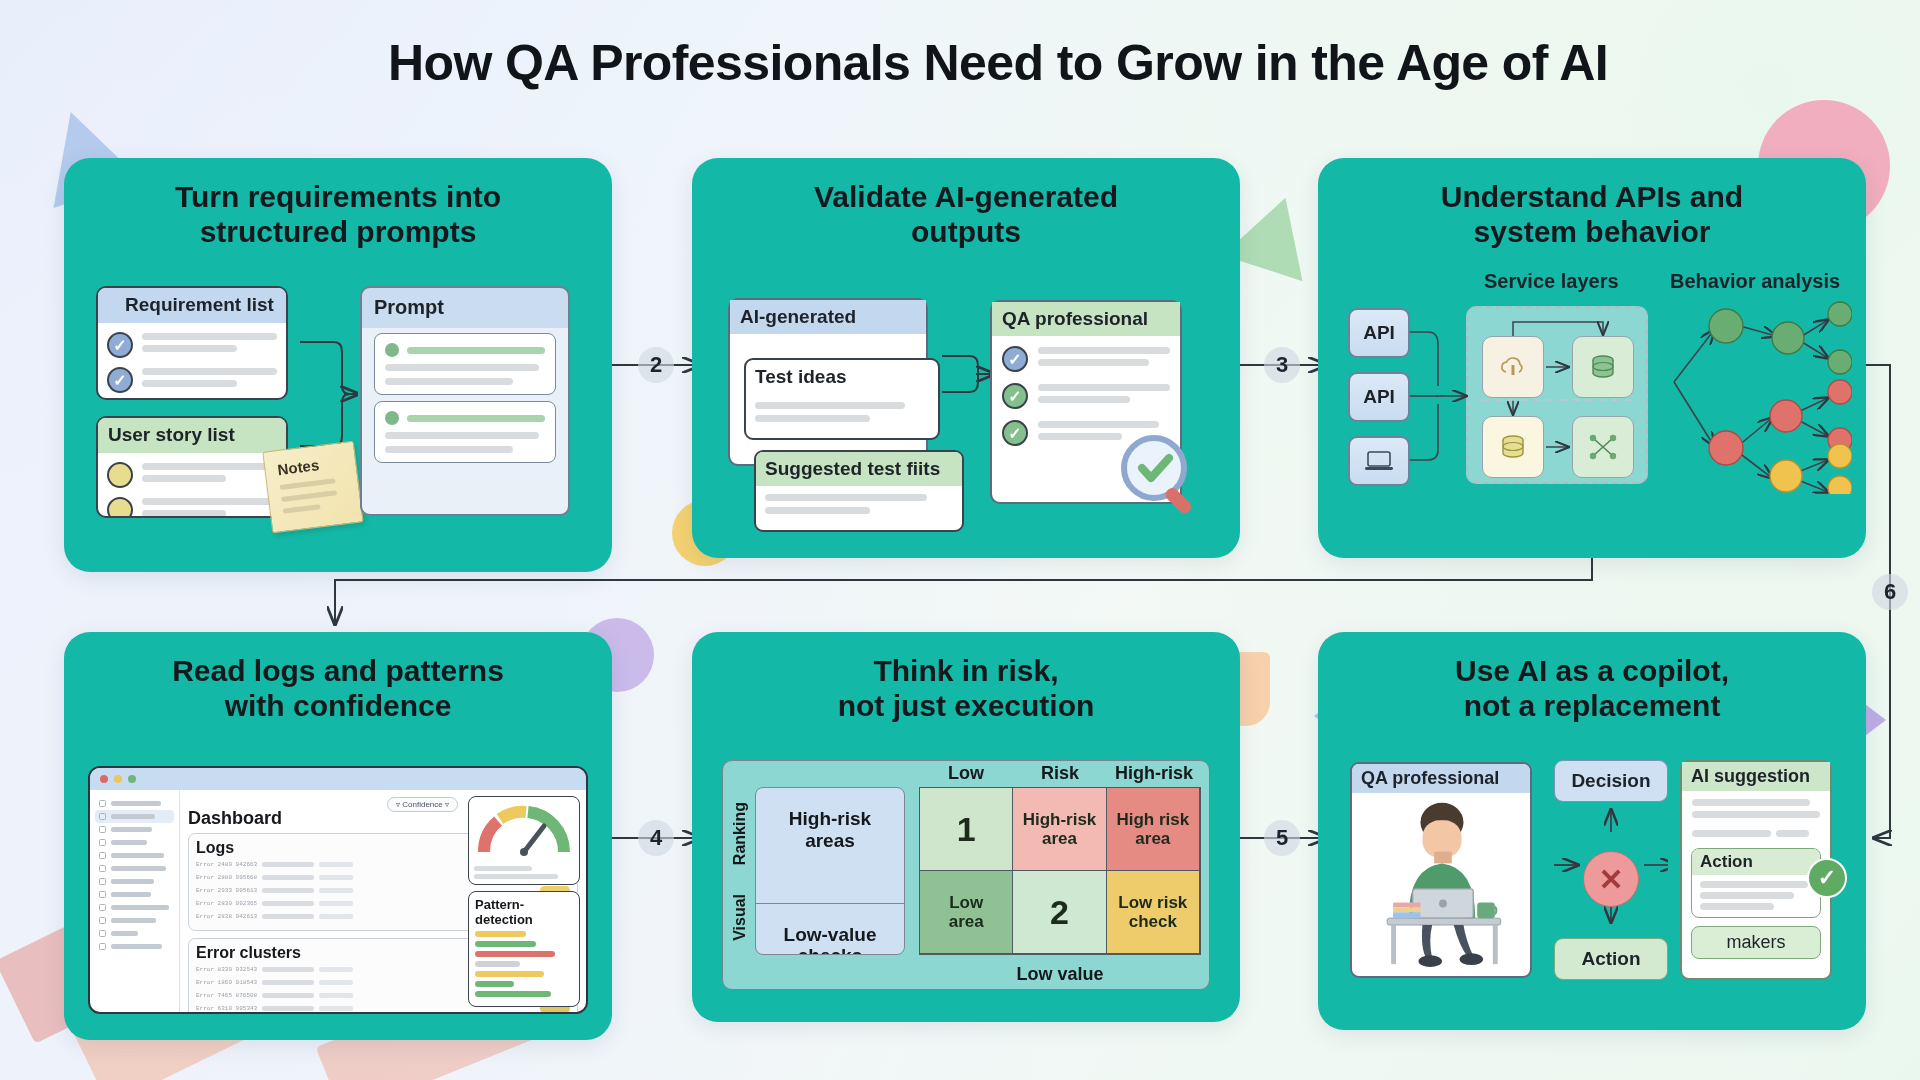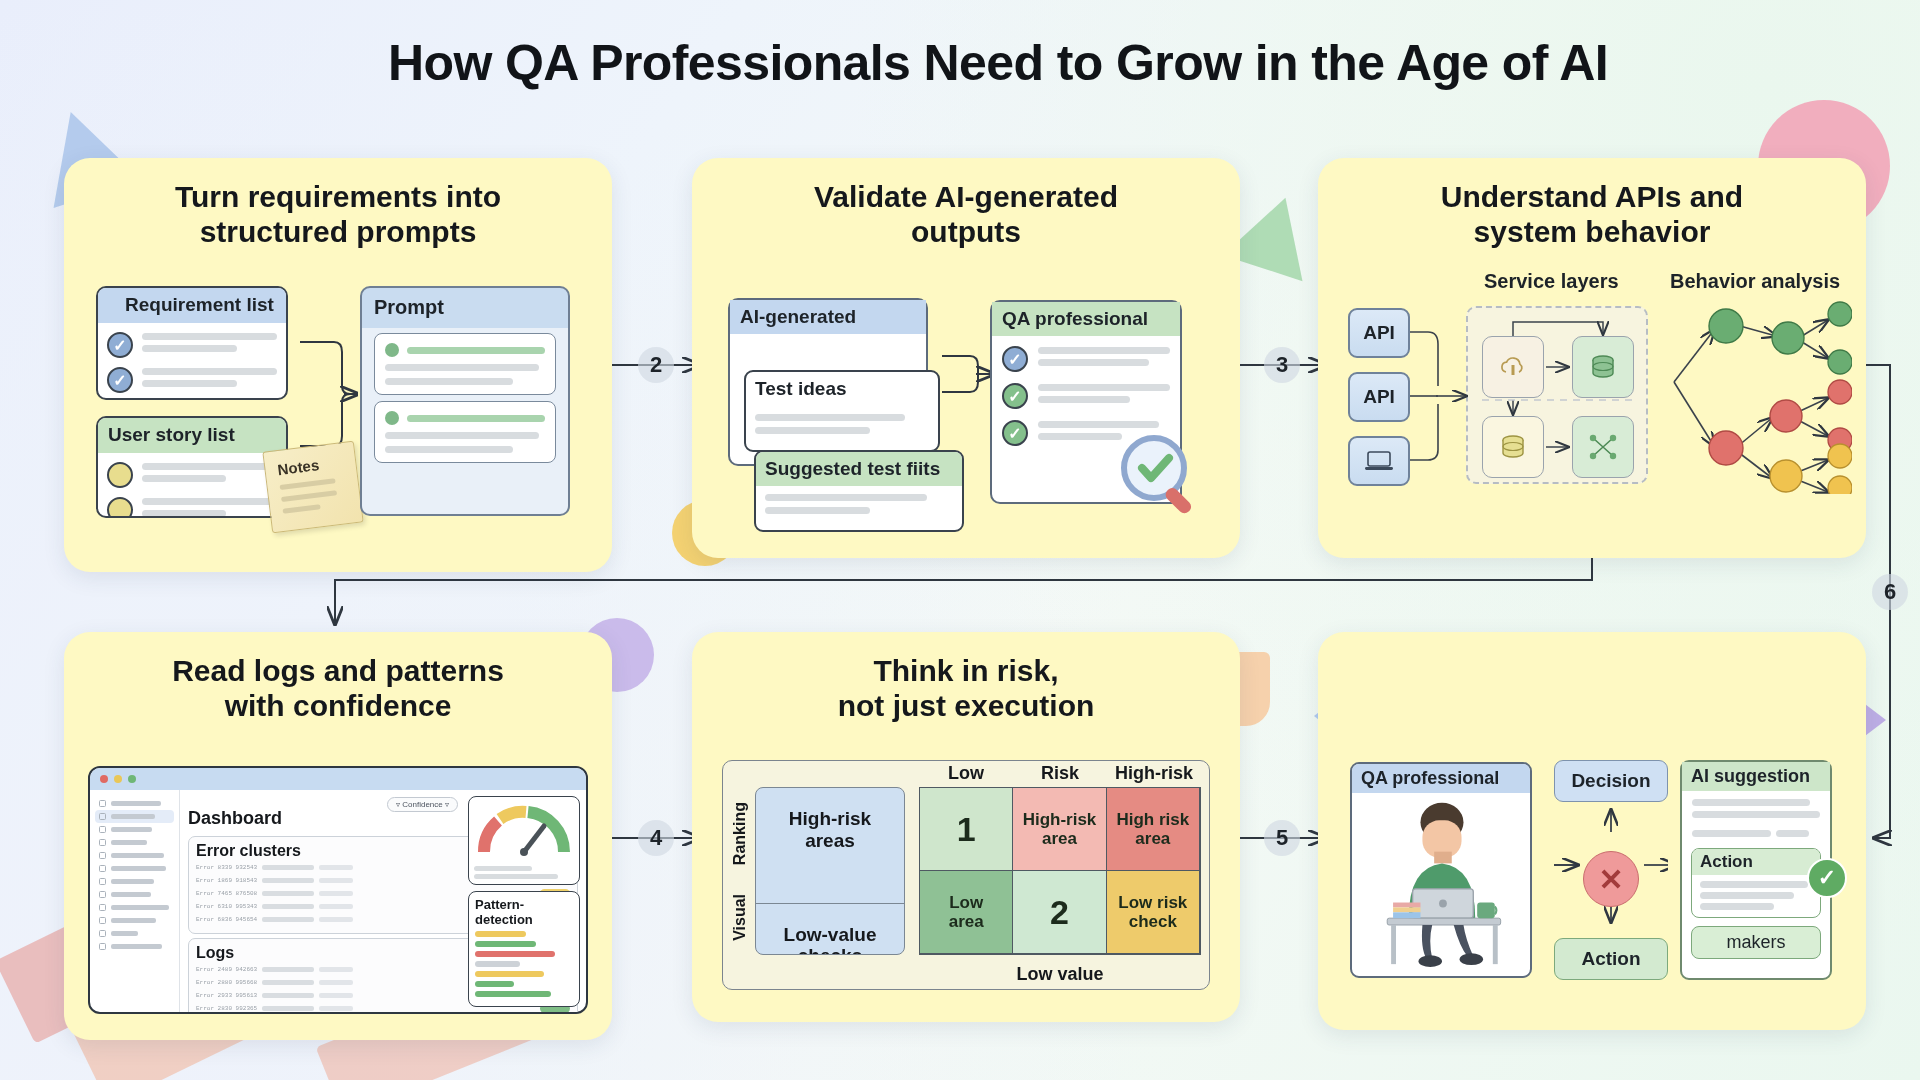--- a/index.html
+++ b/index.html
@@ -69,21 +69,21 @@
 
   
   .page-title {
     position: absolute; top: 34px; left: 0; width: 100%;
     text-align: center; font-size: 50px; font-weight: bold;
     letter-spacing: -.6px; color: #111418; margin-left: 38px;
   }
 
   
   .card {
-    position: absolute; background: #fef9c3;
+    position: absolute; background: #14b8a6;
     border-radius: 26px; box-shadow: 0 6px 22px rgba(40,60,90,.10);
   }
   .card-title {
     text-align: center; font-size: 30px; font-weight: bold;
     color: #15181c; line-height: 1.16; padding: 22px 18px 0;
     white-space: pre-line;
   }
   #card1 { left: 64px;   top: 158px; width: 548px; height: 414px; }
   #card2 { left: 692px;  top: 158px; width: 548px; height: 400px; }
   #card3 { left: 1318px; top: 158px; width: 548px; height: 400px; }
@@ -142,21 +142,21 @@
   .c1-pbox .line { margin-top: 7px; }
   .c1-arrow { position:absolute; left: 236px; top: 176px; width: 58px; height: 120px; }
 
   
   .c2-left { position:absolute; left: 36px; top: 140px; width: 200px; height: 168px;
              border:2px solid #5d6b7c; border-radius: 10px; background:#fff; }
   .c2-left-hd { background:#c3d7ef; font-size:19px; font-weight:bold; color:#1d2329; padding:6px 10px; }
   .c2-float {
     position:absolute; border:2px solid #3a434d; border-radius:9px; background:#fff; overflow:hidden;
   }
-  .c2-ti { left: 52px; top: 200px; width: 196px; margin-top: 12px; }
+  .c2-ti { left: 52px; top: 200px; width: 196px; }
   .c2-sf { left: 62px; top: 292px; width: 210px; }
   .c2-float .ttl { font-size: 19px; font-weight:bold; color:#1d2329; padding:6px 9px; }
   .c2-float .body { padding: 8px 9px 10px; }
   .c2-float .body .line { margin-bottom: 6px; }
   .c2-right {
     position:absolute; left: 298px; top: 142px; width: 192px; height: 204px;
     border:2px solid #5d6b7c; border-radius:10px; background:#fff; overflow:visible;
   }
   .c2-right-hd { background:#c6e3c2; font-size:19px; font-weight:bold; color:#1d2329; padding:6px 10px; }
   .c2-rows { padding: 10px 10px 0; }
@@ -632,20 +632,56 @@
           </div>
           <div class="c4-side-item">
             <span class="c4-side-sq"></span>
             <span class="c4-side-tx" style="max-width:72%"></span>
           </div>
         </div>
       <div class="c4-main">
         <div class="c4-dash">Dashboard</div>
         <div class="c4-conf">▿ <span>Confidence</span> ▿</div>
 
+        <div class="c4-box" style="margin-top:4px;">
+          <div class="c4-box-t">Logs</div>
+          <div id="c4logs">
+              <div class="c4-log">
+                <span class="txt">Error 2489 942663</span>
+                <span class="l1"></span>
+                <span class="l2"></span>
+                <span class="c4-pill" style="background: rgb(232, 132, 125);"></span>
+              </div>
+              <div class="c4-log">
+                <span class="txt">Error 2880 995668</span>
+                <span class="l1"></span>
+                <span class="l2"></span>
+                <span class="c4-pill" style="background: rgb(232, 132, 125);"></span>
+              </div>
+              <div class="c4-log">
+                <span class="txt">Error 2933 995613</span>
+                <span class="l1"></span>
+                <span class="l2"></span>
+                <span class="c4-pill" style="background: rgb(238, 208, 106);"></span>
+              </div>
+              <div class="c4-log">
+                <span class="txt">Error 2830 992365</span>
+                <span class="l1"></span>
+                <span class="l2"></span>
+                <span class="c4-pill" style="background: rgb(127, 190, 134);"></span>
+              </div>
+              <div class="c4-log">
+                <span class="txt">Error 2838 942613</span>
+                <span class="l1"></span>
+                <span class="l2"></span>
+                <span class="c4-pill" style="background: rgb(127, 190, 134);"></span>
+              </div>
+            </div>
+        </div>
+
         <div class="c4-box" style="margin-top:7px;">
           <div class="c4-box-t">Error clusters</div>
           <div id="c4clusters">
               <div class="c4-log">
                 <span class="txt">Error 8339 932543</span>
                 <span class="l1"></span>
                 <span class="l2"></span>
                 <span class="c4-pill" style="background: rgb(232, 132, 125);"></span>
               </div>
               <div class="c4-log">
@@ -664,56 +700,20 @@
                 <span class="txt">Error 6310 995343</span>
                 <span class="l1"></span>
                 <span class="l2"></span>
                 <span class="c4-pill" style="background: rgb(227, 196, 99);"></span>
               </div>
               <div class="c4-log">
                 <span class="txt">Error 6836 945654</span>
                 <span class="l1"></span>
                 <span class="l2"></span>
                 <span class="c4-pill" style="background: rgb(238, 208, 106);"></span>
-              </div>
-            </div>
-        </div>
-
-        <div class="c4-box" style="margin-top:4px;">
-          <div class="c4-box-t">Logs</div>
-          <div id="c4logs">
-              <div class="c4-log">
-                <span class="txt">Error 2489 942663</span>
-                <span class="l1"></span>
-                <span class="l2"></span>
-                <span class="c4-pill" style="background: rgb(232, 132, 125);"></span>
-              </div>
-              <div class="c4-log">
-                <span class="txt">Error 2880 995668</span>
-                <span class="l1"></span>
-                <span class="l2"></span>
-                <span class="c4-pill" style="background: rgb(232, 132, 125);"></span>
-              </div>
-              <div class="c4-log">
-                <span class="txt">Error 2933 995613</span>
-                <span class="l1"></span>
-                <span class="l2"></span>
-                <span class="c4-pill" style="background: rgb(238, 208, 106);"></span>
-              </div>
-              <div class="c4-log">
-                <span class="txt">Error 2830 992365</span>
-                <span class="l1"></span>
-                <span class="l2"></span>
-                <span class="c4-pill" style="background: rgb(127, 190, 134);"></span>
-              </div>
-              <div class="c4-log">
-                <span class="txt">Error 2838 942613</span>
-                <span class="l1"></span>
-                <span class="l2"></span>
-                <span class="c4-pill" style="background: rgb(127, 190, 134);"></span>
               </div>
             </div>
         </div>
 
         <div class="c4-right">
           <div class="c4-gauge">
             <svg width="100" height="56" viewBox="0 0 100 56">
               <path d="M10,50 A40,40 0 0 1 24,19" stroke="#e0726c" stroke-width="12" fill="none"></path>
               <path d="M26,17 A40,40 0 0 1 52,10" stroke="#eec95e" stroke-width="12" fill="none"></path>
               <path d="M54,10 A40,40 0 0 1 90,50" stroke="#6fb776" stroke-width="12" fill="none"></path>
@@ -773,20 +773,22 @@
         <div class="c5-cell big" style="background: rgb(207, 232, 210);">2</div>
         <div class="c5-cell" style="background: rgb(238, 203, 107);">Low risk
 check</div>
       </div>
 
     <div class="c5-foot">Low value</div>
   </div>
 </div>
 
 <div class="card" id="card6">
+  <div class="card-title">Use AI as a copilot,
+not a replacement</div>
 
   <div class="c6-left">
     <div class="c6-left-hd">QA professional</div>
     <svg width="100%" height="176" viewBox="0 0 182 176">
       <ellipse cx="92" cy="28" rx="22" ry="20" fill="#4a3b2f"></ellipse>
       <rect x="72" y="26" width="40" height="38" rx="17" fill="#f3c6a5"></rect>
       <rect x="84" y="58" width="18" height="12" fill="#e0ae8c"></rect>
       <path d="M58,126 q0,-52 34,-56 q34,4 34,56 z" fill="#4f9b6b"></path>
       <rect x="62" y="96" width="62" height="30" rx="3" fill="#cfd6dc" stroke="#9aa3ab" stroke-width="1.4"></rect>
       <circle cx="93" cy="111" r="4" fill="#9aa3ab"></circle>

